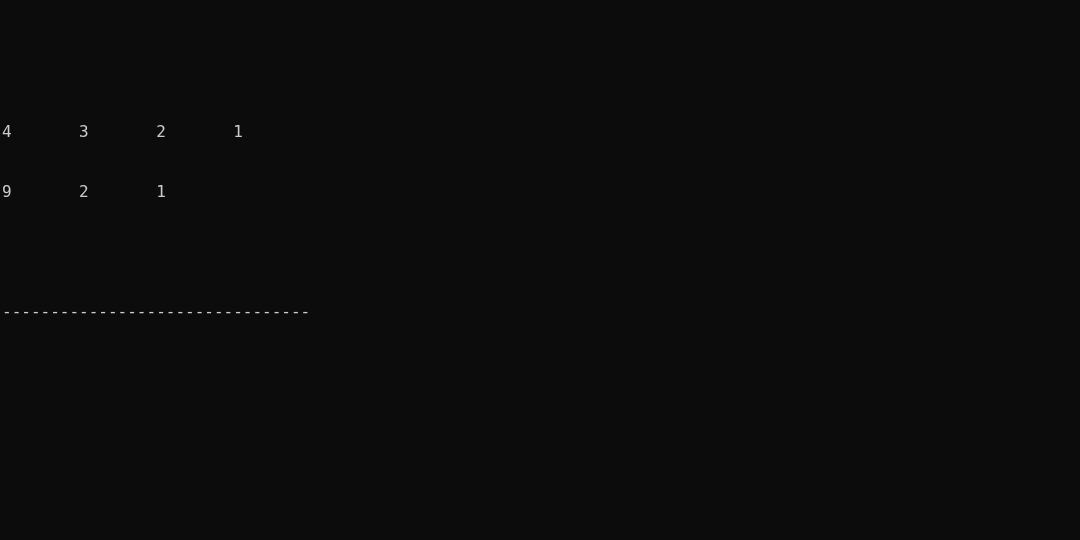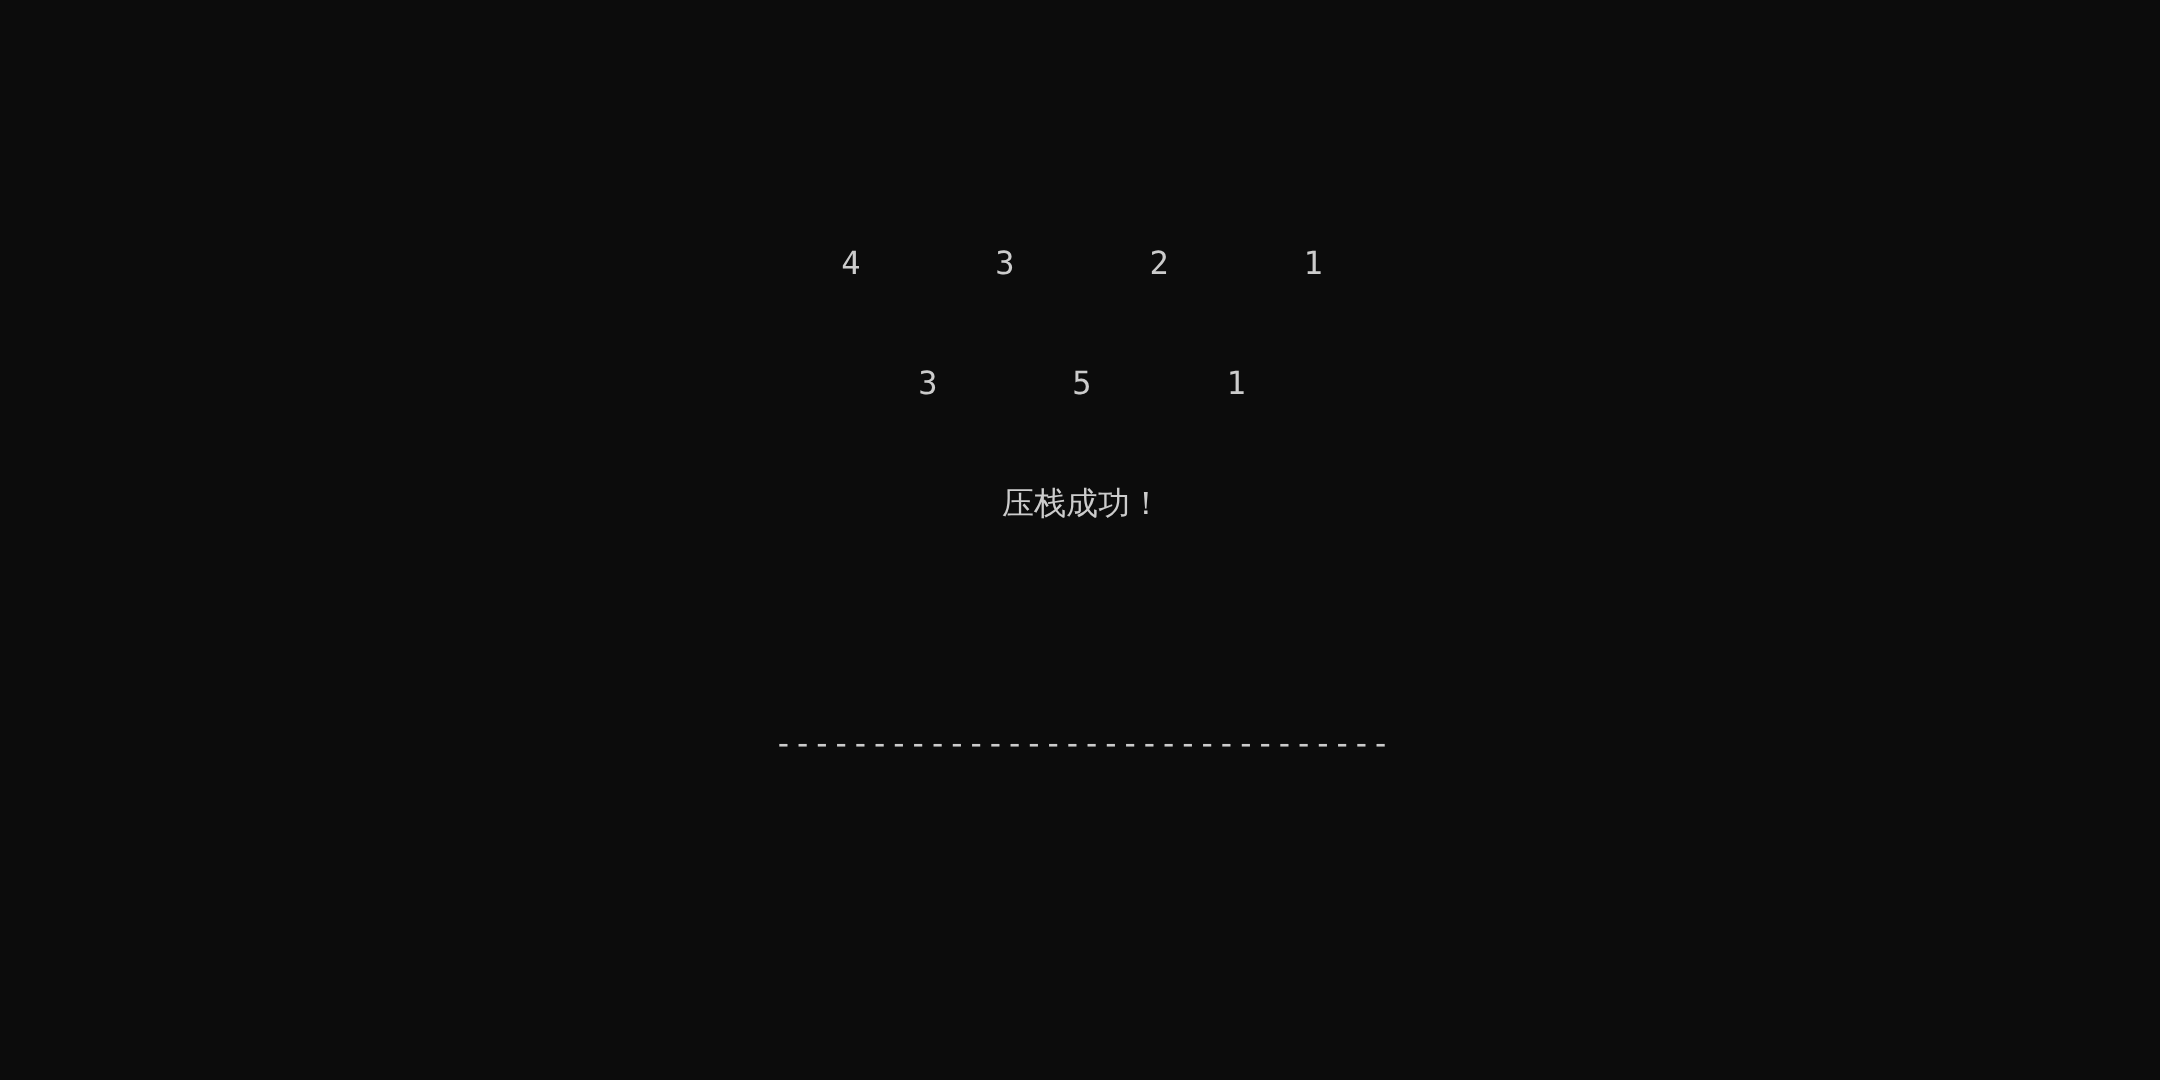--- a/index.html
+++ b/index.html
@@ -19,32 +19,30 @@
       padding: 2px 0 0 2px;
       white-space: pre;
     }
     .terminal {
       width: 100%;
       height: 100%;
     }
     .line {
       display: block;
       min-height: 20px;
-      text-align: center;
     }
   </style>
 </head>
 <body>
 
 
 
 <div class="terminal">
   <span class="line">4       3       2       1</span>
-  <span class="line">3       5       1</span>
-  <span class="line">压栈成功！</span>
+  <span class="line">9       2       1</span>
   <span class="line"></span>
   <span class="line">--------------------------------</span>
   
   
 </div>
 
 
 
 
 </body></html>

